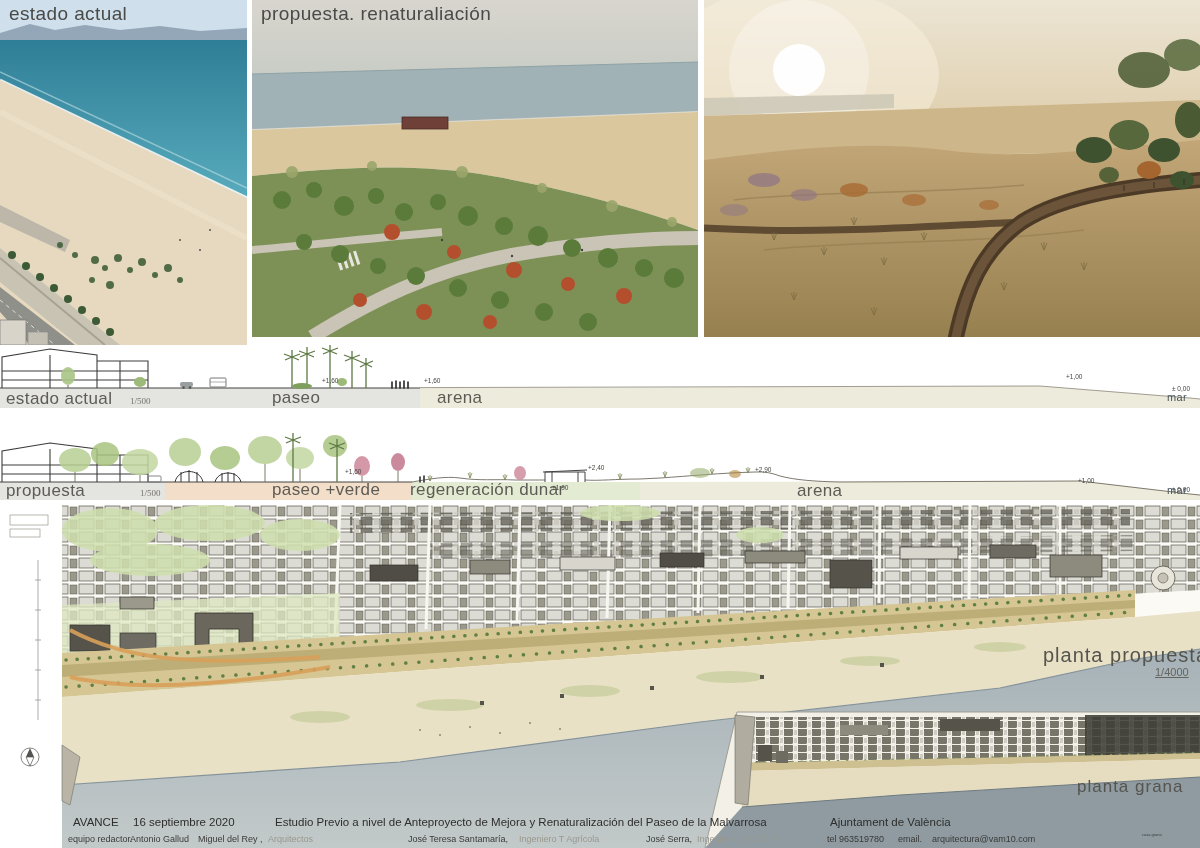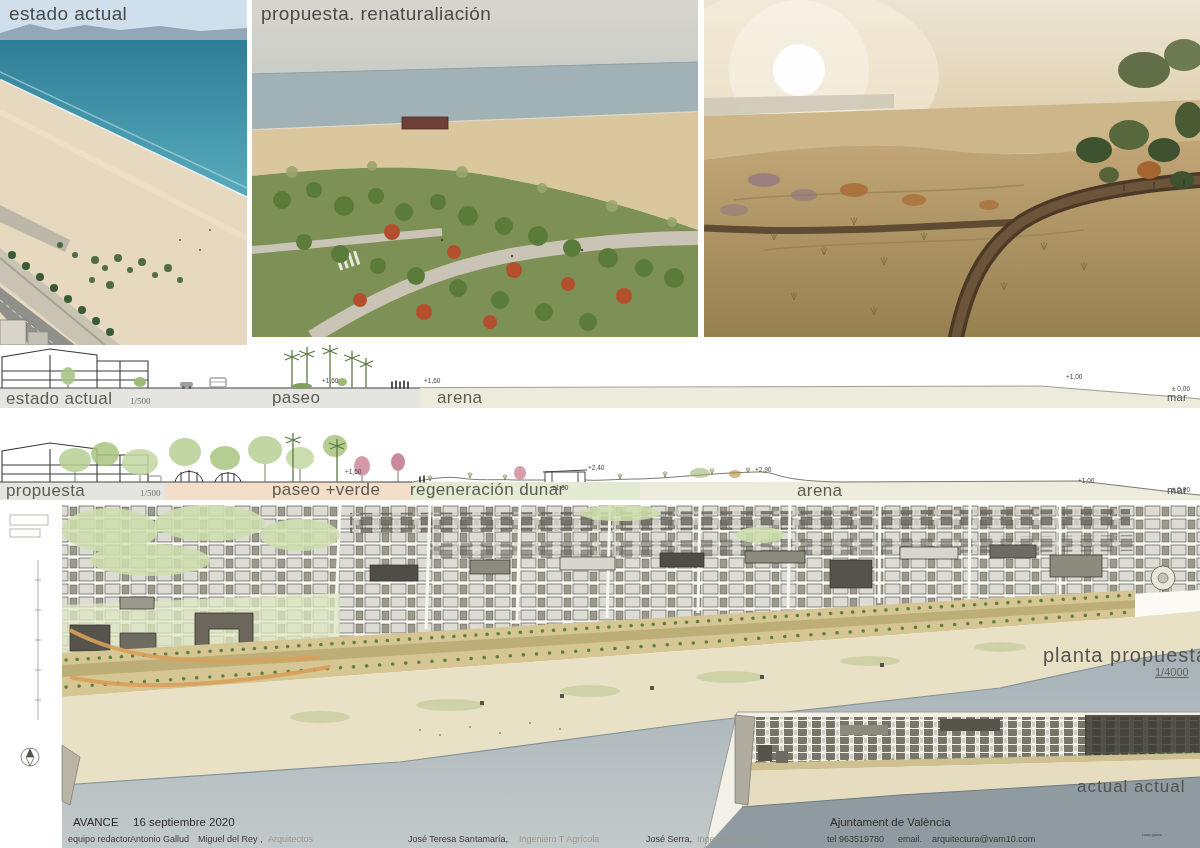--- a/index.html
+++ b/index.html
@@ -461,25 +461,26 @@
     <path d="M742,266 L1200,254 V272 L1100,278 L900,290 L742,302 Z" fill="#e6ddc0"></path>
     <path d="M742,302 L900,290 L1100,278 L1200,272 V343 H705 Z" fill="#8f9ba1"></path>
     <path d="M742,302 L900,290 L1100,278 L1200,272" stroke="#6e7a80" stroke-width="1" fill="none"></path>
     <path d="M735,210 L755,212 L748,300 L735,298 Z" fill="#b0aca0" stroke="#6a685f" stroke-width=".6"></path>
     <rect x="758" y="240" width="14" height="16" fill="#55534a"></rect>
     <rect x="776" y="246" width="12" height="12" fill="#6e6c62"></rect>
   </svg>
 
   <span class="plan-title" style="left:1043px;top:644px">planta propuesta</span>
   <span class="plan-scale" style="left:1155px;top:666px">1/4000</span>
-  <span class="plan-title2" style="left:1077px;top:777px">actual actual</span>
+  <span class="plan-title2" style="left:1077px;top:777px">planta grana</span>
   <span class="micro" style="left:1142px;top:832px">casa grana</span>
 
   <span class="f1" style="left:73px">AVANCE</span>
   <span class="f1" style="left:133px">16 septiembre 2020</span>
+  <span class="f1" style="left:275px">Estudio Previo a nivel de Anteproyecto de Mejora y Renaturalización del Paseo de la Malvarrosa</span>
   <span class="f1" style="left:830px">Ajuntament de València</span>
 
   <span class="f2" style="left:68px">equipo redactor.</span>
   <span class="f2" style="left:130px">Antonio Gallud</span>
   <span class="f2" style="left:198px">Miguel del Rey ,</span>
   <span class="f2 gray" style="left:268px">Arquitectos</span>
   <span class="f2" style="left:408px">José Teresa Santamaría,</span>
   <span class="f2 gray" style="left:519px">Ingeniero T Agrícola</span>
   <span class="f2" style="left:646px">José Serra,</span>
   <span class="f2 gray" style="left:697px">Ingeniero T.S C.C.P</span>

